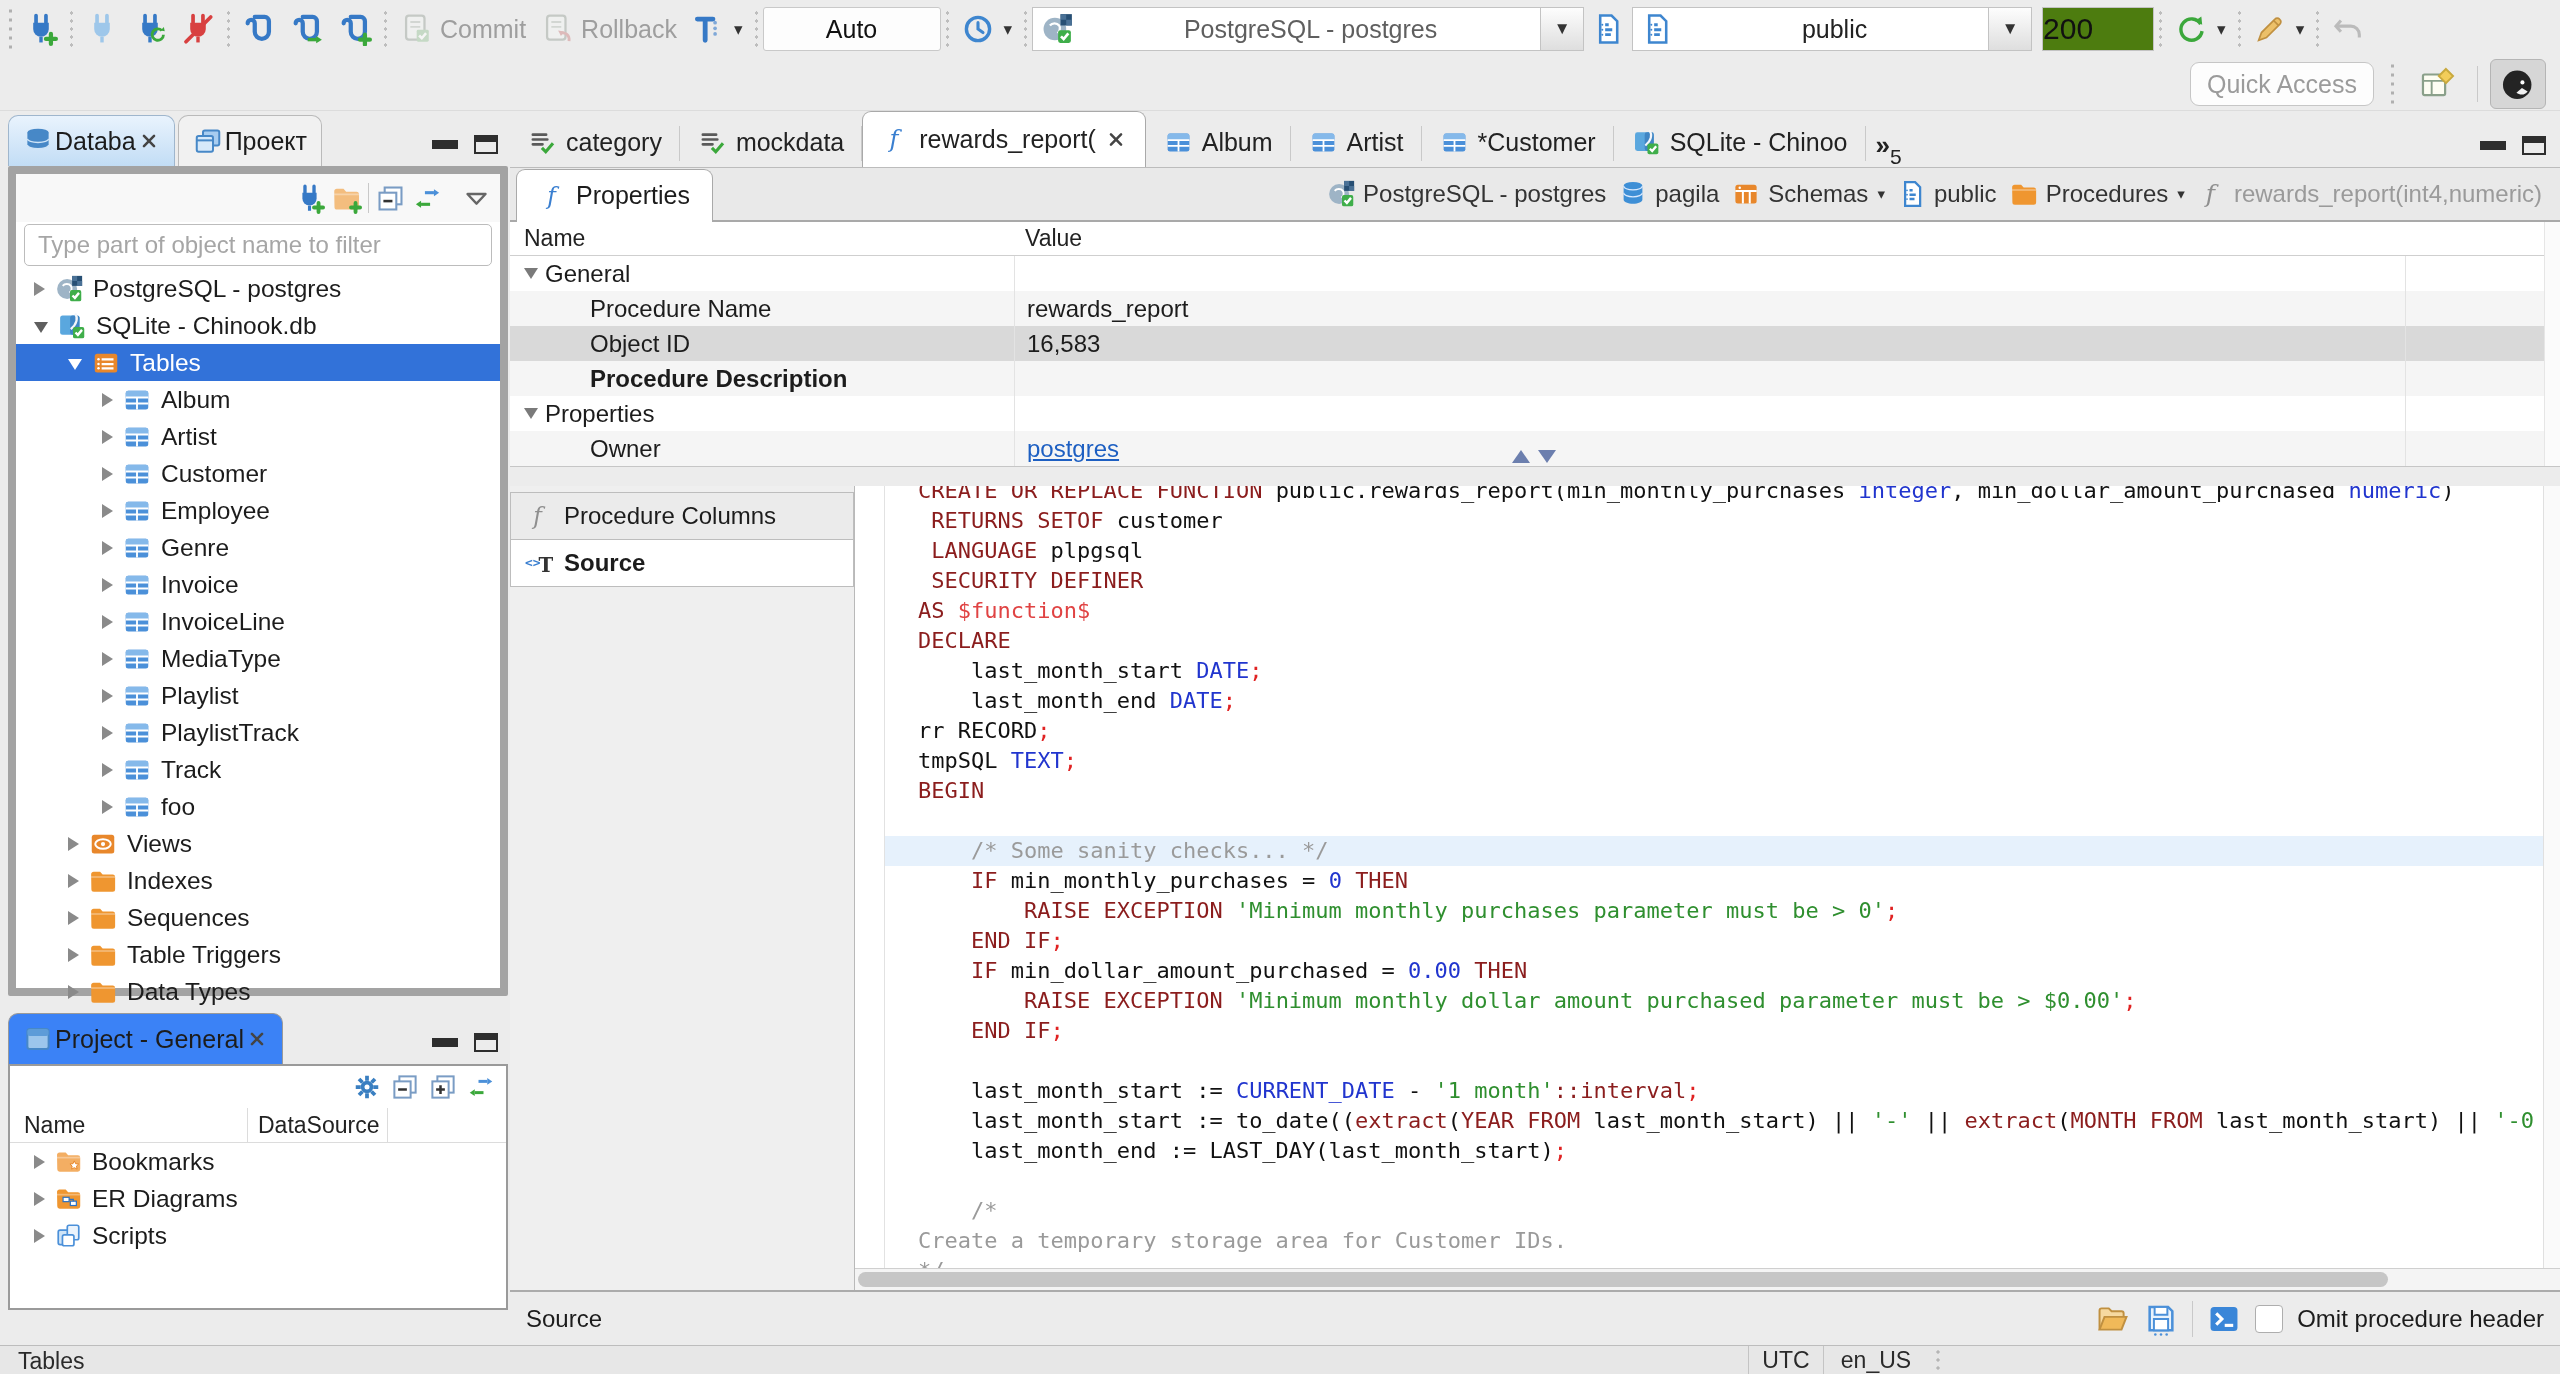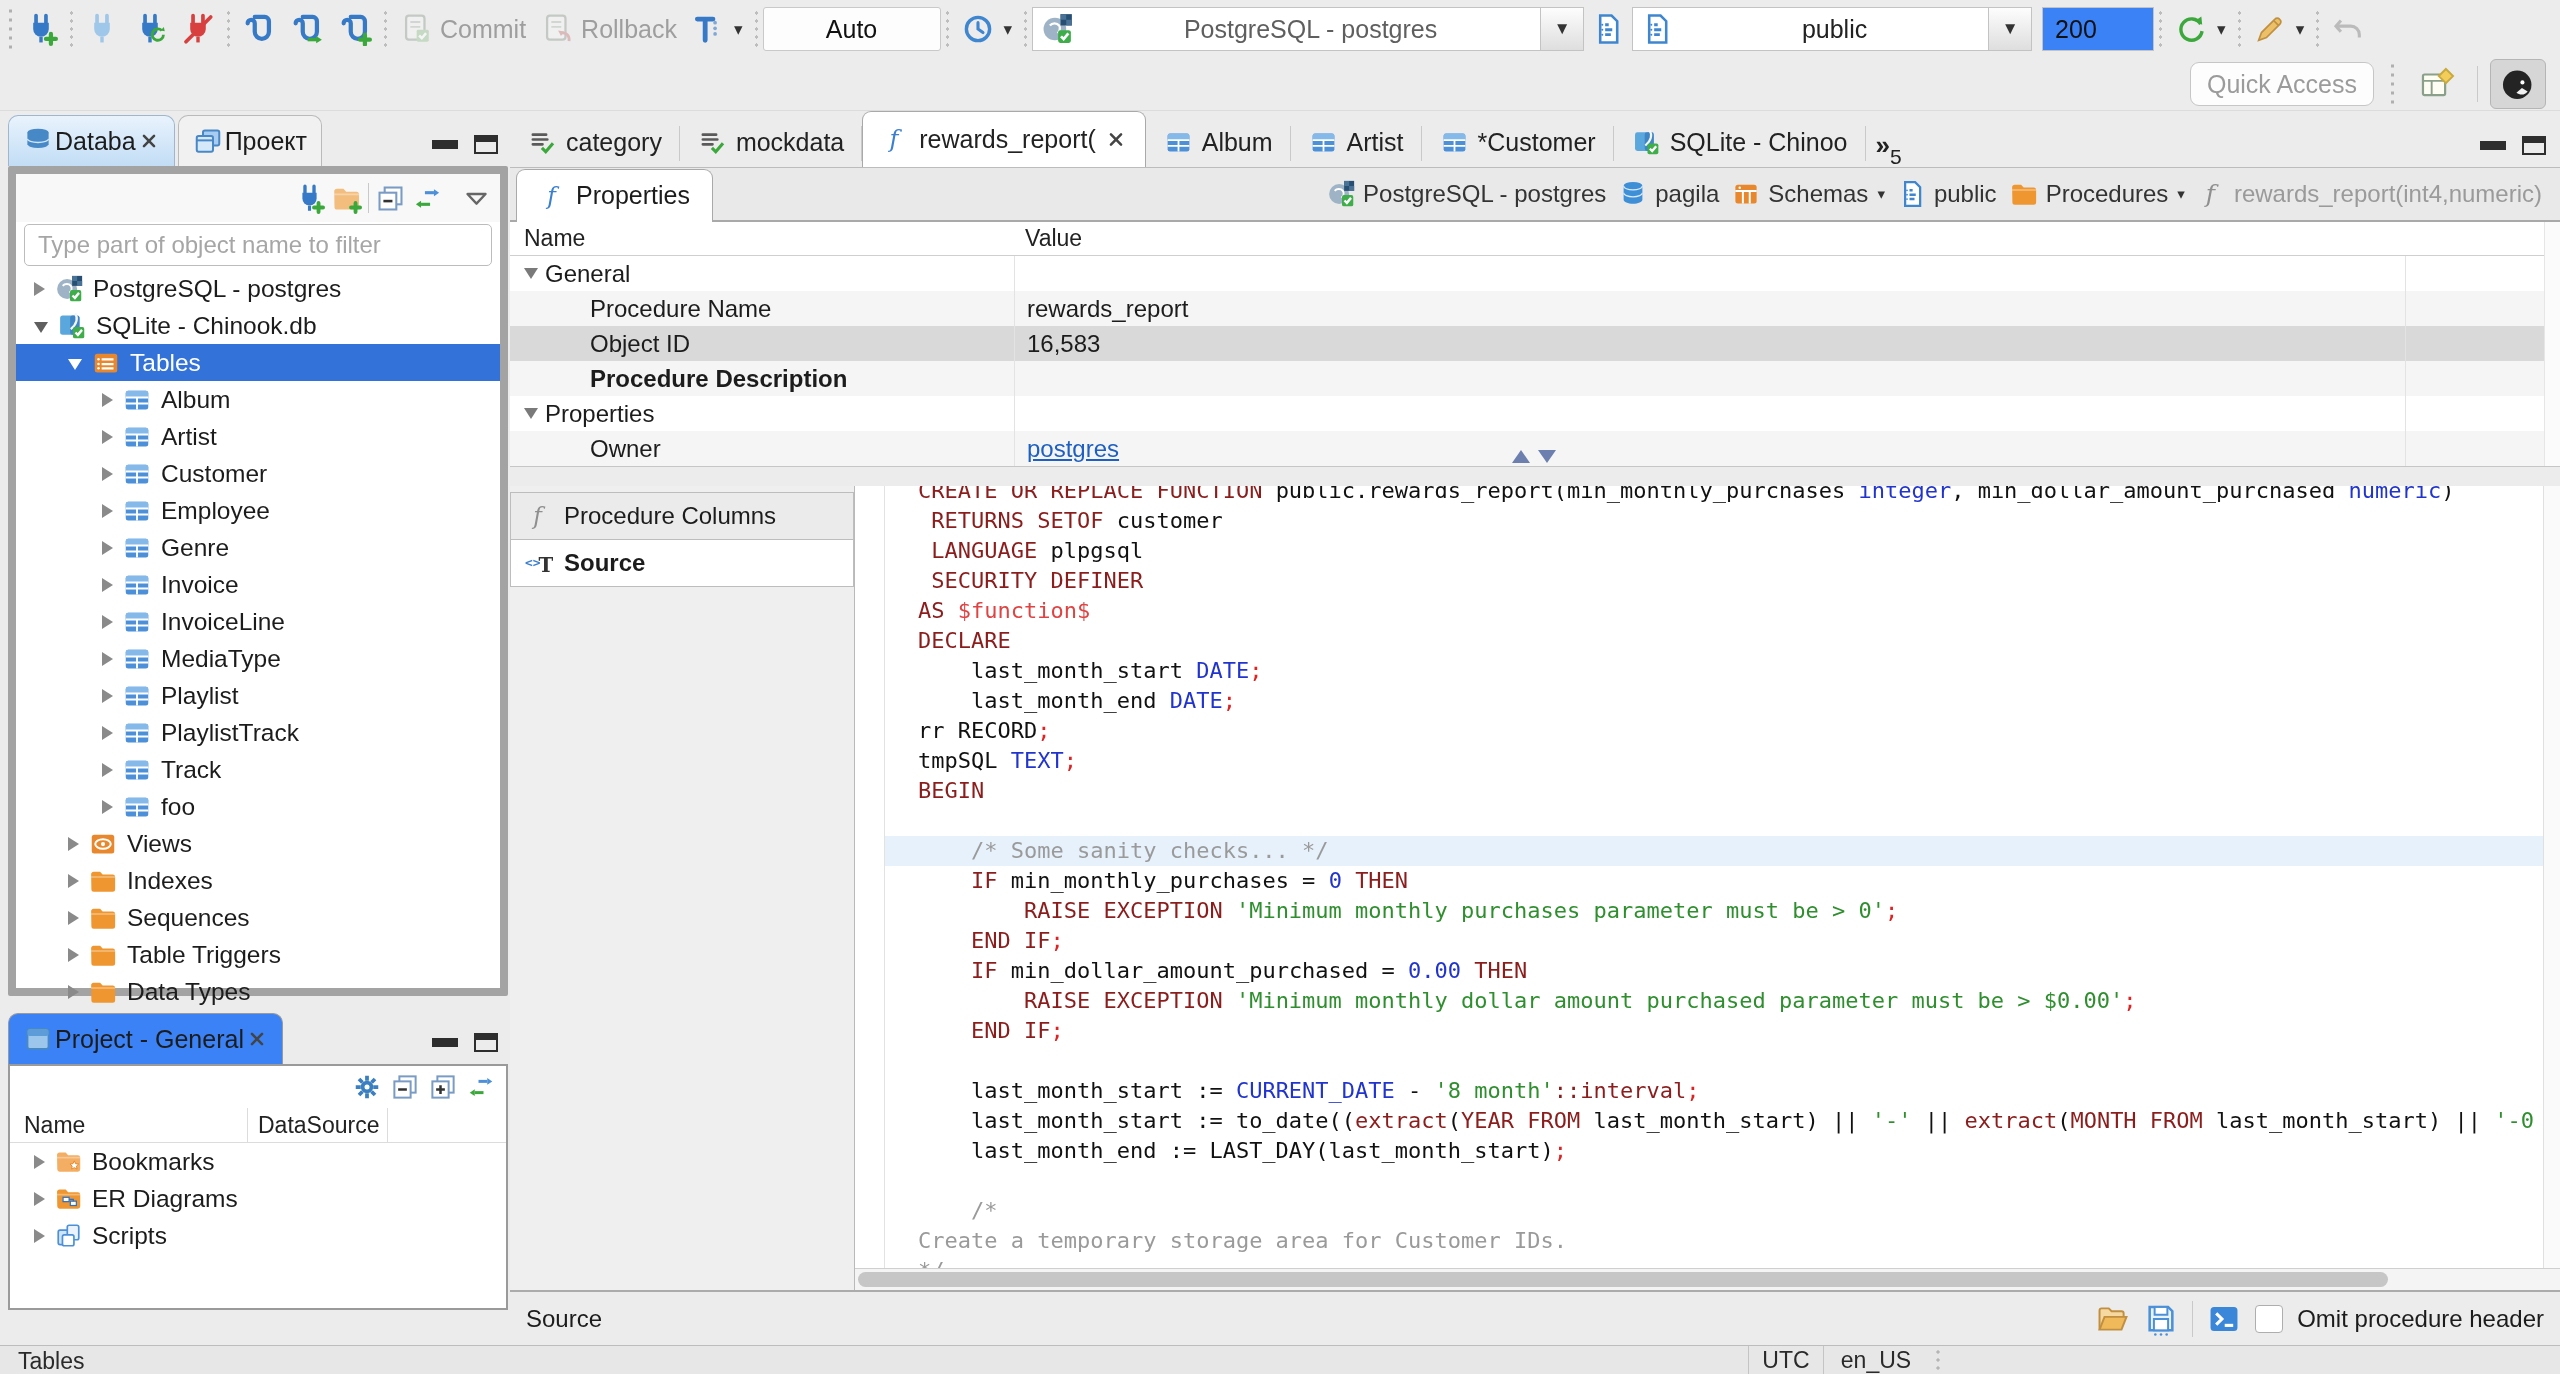--- a/index.html
+++ b/index.html
@@ -22,22 +22,22 @@
   .caret{font-size:17px;color:#333;margin-left:2px;}
   .caret::after{content:"\25BE";}
   .combo-flat{min-width:176px;height:42px;background:#fdfdfd;border:1px solid #c9c9c9;border-radius:3px;
        display:flex;align-items:center;justify-content:center;font-size:25px;color:#111;}
   .combo{height:44px;background:#fff;border:1px solid #c3c3c3;display:flex;align-items:center;box-sizing:border-box;}
   .combo .cicon{width:34px;height:34px;margin:0 7px;}
   .combo .ctext{font-size:25px;color:#5f5f5f;flex:1;white-space:nowrap;overflow:hidden;}
   .combo .carr{width:42px;align-self:stretch;border-left:1px solid #c3c3c3;background:linear-gradient(#fdfdfd,#dedede);
        display:flex;align-items:center;justify-content:center;font-size:17px;color:#333;}
   .combo .carr::after{content:"\25BC";}
-  .limit{width:112px;height:44px;background:#3b82f6;border:1px solid #c3c3c3;box-sizing:border-box;
-       font-size:25px;color:#111;display:flex;align-items:center;padding-left:12px;}
+  .limit{width:112px;height:44px;background:#4d7c0f;border:1px solid #c3c3c3;box-sizing:border-box;
+       font-size:30px;color:#111;display:flex;align-items:center;}
   .qa{width:182px;height:42px;border:1.5px solid #c6c6c6;border-radius:9px;background:#fdfdfd;
       display:flex;align-items:center;justify-content:center;font-size:25px;color:#9b9b9b;}
   .persp-btn{width:54px;height:48px;border-radius:6px;display:flex;align-items:center;justify-content:center;}
   .persp-btn.pressed{background:#d6d6d6;border:1px solid #b5b5b5;}
   .persp-btn .ic svg{width:38px;height:38px;}
   .vline{width:1px;height:36px;background:#c9c9c9;}
 
   
   .wmm{display:flex;align-items:center;gap:16px;}
   .icmin{width:26px;height:9px;background:#2e2e2e;}
@@ -1045,21 +1045,21 @@
           <div class="cl"><span class="kw">BEGIN</span></div>
           <div class="cl"></div>
           <div class="cl hl"><span class="cm">    /* Some sanity checks... */</span></div>
           <div class="cl"><span class="pl">    </span><span class="kw">IF</span><span class="pl"> min_monthly_purchases = </span><span class="nu">0</span><span class="pl"> </span><span class="kw">THEN</span></div>
           <div class="cl"><span class="pl">        </span><span class="kw">RAISE EXCEPTION </span><span class="st">'Minimum monthly purchases parameter must be &gt; 0'</span><span class="pu">;</span></div>
           <div class="cl"><span class="pl">    </span><span class="kw">END IF</span><span class="pu">;</span></div>
           <div class="cl"><span class="pl">    </span><span class="kw">IF</span><span class="pl"> min_dollar_amount_purchased = </span><span class="nu">0.00</span><span class="pl"> </span><span class="kw">THEN</span></div>
           <div class="cl"><span class="pl">        </span><span class="kw">RAISE EXCEPTION </span><span class="st">'Minimum monthly dollar amount purchased parameter must be &gt; $0.00'</span><span class="pu">;</span></div>
           <div class="cl"><span class="pl">    </span><span class="kw">END IF</span><span class="pu">;</span></div>
           <div class="cl"></div>
-          <div class="cl"><span class="pl">    last_month_start := </span><span class="ty">CURRENT_DATE</span><span class="pl"> - </span><span class="st">'8 month'</span><span class="kw">::interval</span><span class="pu">;</span></div>
+          <div class="cl"><span class="pl">    last_month_start := </span><span class="ty">CURRENT_DATE</span><span class="pl"> - </span><span class="st">'1 month'</span><span class="kw">::interval</span><span class="pu">;</span></div>
           <div class="cl"><span class="pl">    last_month_start := to_date((</span><span class="kw">extract</span><span class="pl">(</span><span class="kw">YEAR FROM</span><span class="pl"> last_month_start) || </span><span class="st">'-'</span><span class="pl"> || </span><span class="kw">extract</span><span class="pl">(</span><span class="kw">MONTH FROM</span><span class="pl"> last_month_start) || </span><span class="st">'-0</span></div>
           <div class="cl"><span class="pl">    last_month_end := LAST_DAY(last_month_start)</span><span class="pu">;</span></div>
           <div class="cl"></div>
           <div class="cl"><span class="cm">    /*</span></div>
           <div class="cl"><span class="cm">Create a temporary storage area for Customer IDs.</span></div>
           <div class="cl"><span class="cm">*/</span></div>
         </div>
       <div class="vscroll"></div>
     </div>
     <div class="hscroll">

